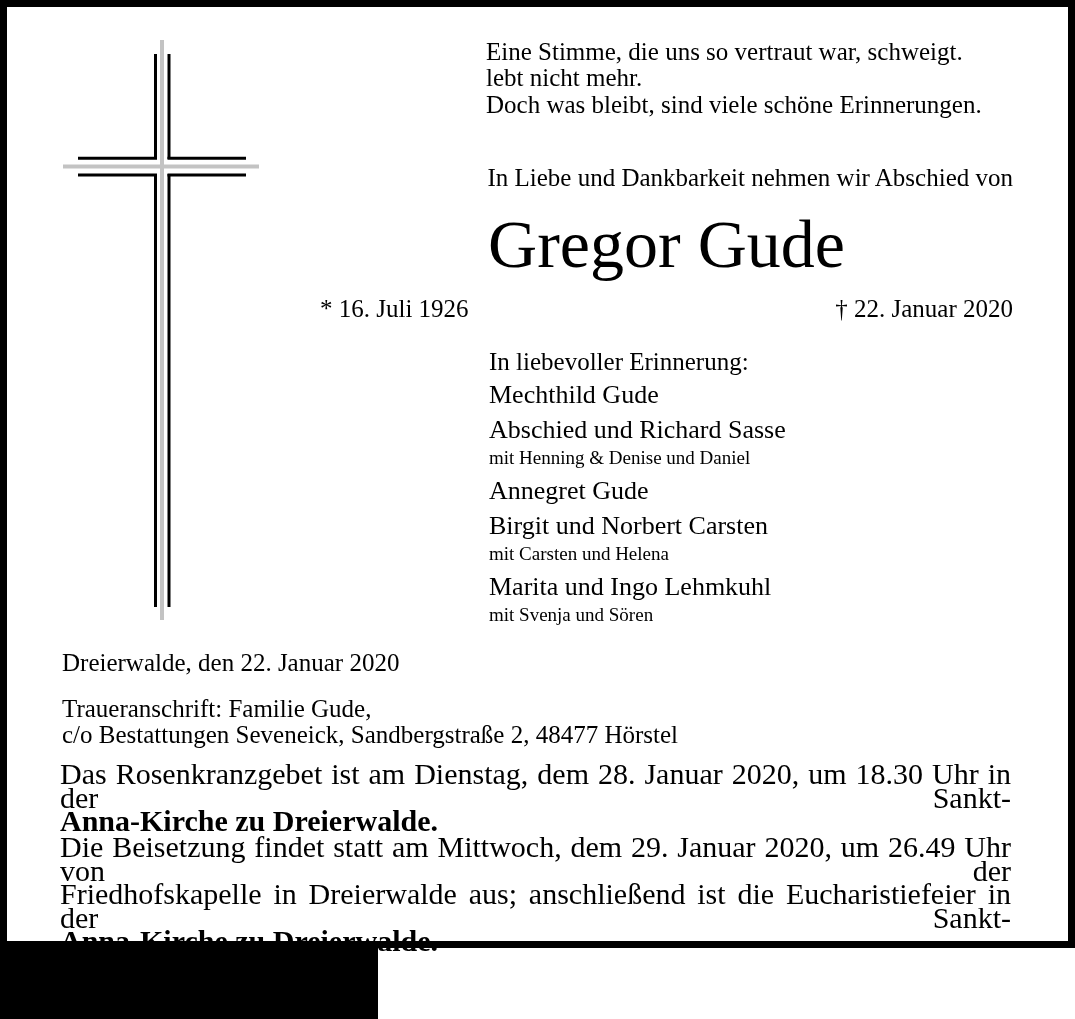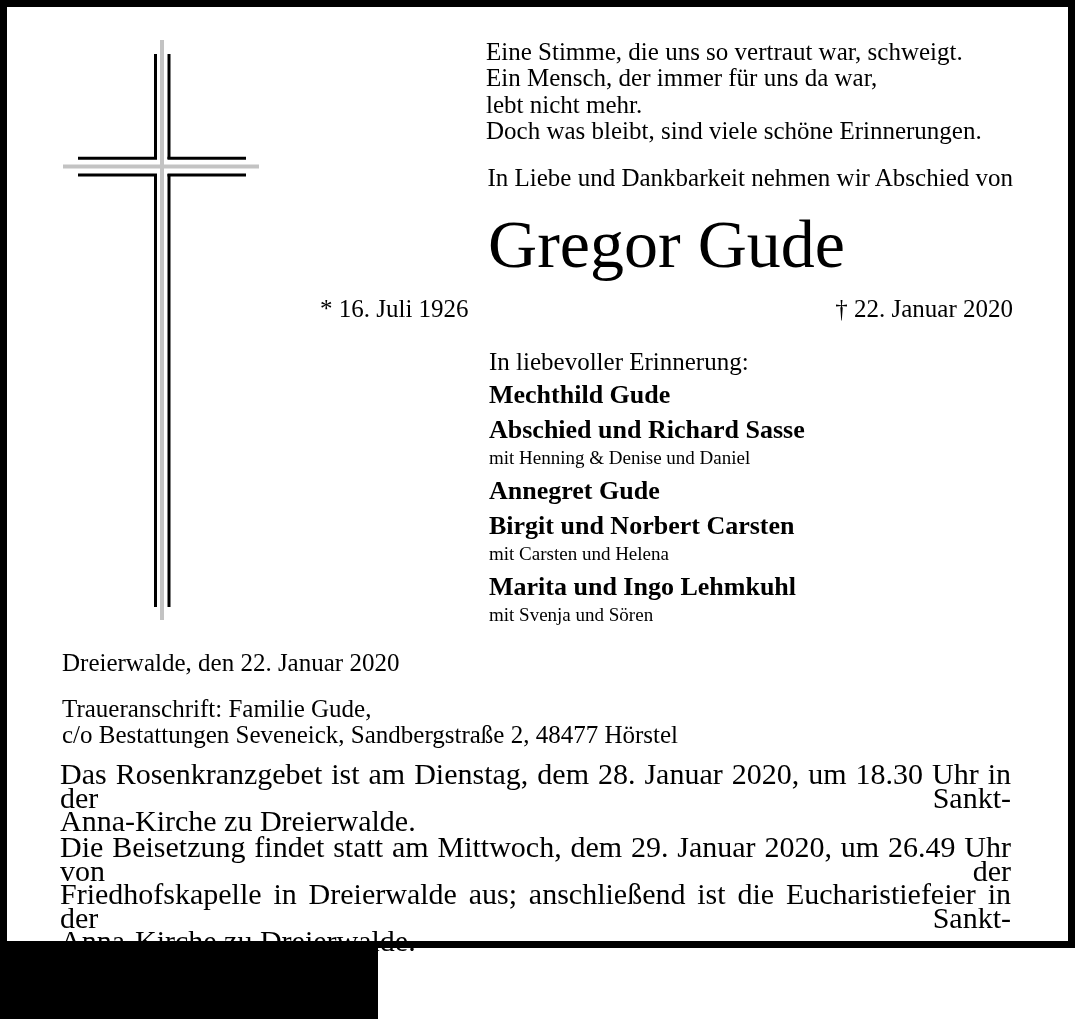--- a/index.html
+++ b/index.html
@@ -44,39 +44,39 @@
   }
   .dates {
     position: absolute; left: 320px; top: 296px; width: 693px;
     display: flex; justify-content: space-between; gap: 53px;
     font-size: 25px; line-height: 26px; white-space: nowrap;
   }
   .family {
     position: absolute; left: 489px; top: 349px; white-space: nowrap;
   }
   .family .fintro { font-size: 25px; line-height: 26px; }
-  .family .fname  { font-size: 26px; line-height: 30px; margin-top: 5px; font-weight: bold; }
+  .family .fname  { font-size: 26px; line-height: 30px; margin-top: 5px; font-weight: normal; }
   .family .fwith  { font-size: 19px; line-height: 26px; }
 
   .placedate {
     position: absolute; left: 62px; top: 650px;
     font-size: 25px; line-height: 26px; white-space: nowrap;
   }
   .address {
     position: absolute; left: 62px; top: 696px;
     font-size: 25px; line-height: 26px; white-space: nowrap;
   }
   .para {
     position: absolute; left: 60px; width: 951px;
     font-size: 30px; line-height: 23.5px;
   }
   .para.p1 { top: 762px; }
   .para.p2 { top: 835px; }
   .para .pline { text-align: justify; text-align-last: justify; }
-  .para .pline:last-of-type { text-align-last: left; }
+  .para .pline:last-of-type { text-align-last: left; font-weight: bold; }
 
   .black-block {
     position: absolute; left: 0; top: 941px;
     width: 378px; height: 78px;
     background: var(--block);
   }
 </style>
 </head>
 <body>
 
@@ -95,21 +95,20 @@
   <line class="black-line" x1="78" y1="158.3" x2="157" y2="158.3"></line>
   <line class="black-line" x1="167.5" y1="158.3" x2="246" y2="158.3"></line>
   <line class="black-line" x1="78" y1="175" x2="157" y2="175"></line>
   <line class="black-line" x1="167.5" y1="175" x2="246" y2="175"></line>
 </svg>
 
 <div class="verse">
 
     <div class="vline">Eine Stimme, die uns so vertraut war, schweigt.</div>
 
-    <div class="vline">Ein Mensch, der immer für uns da war,</div>
 
     <div class="vline">lebt nicht mehr.</div>
 
     <div class="vline">Doch was bleibt, sind viele schöne Erinnerungen.</div>
   </div>
 
 <div class="farewell">In Liebe und Dankbarkeit nehmen wir Abschied von</div>
 
 <h1 class="deceased">Gregor Gude</h1>
 

